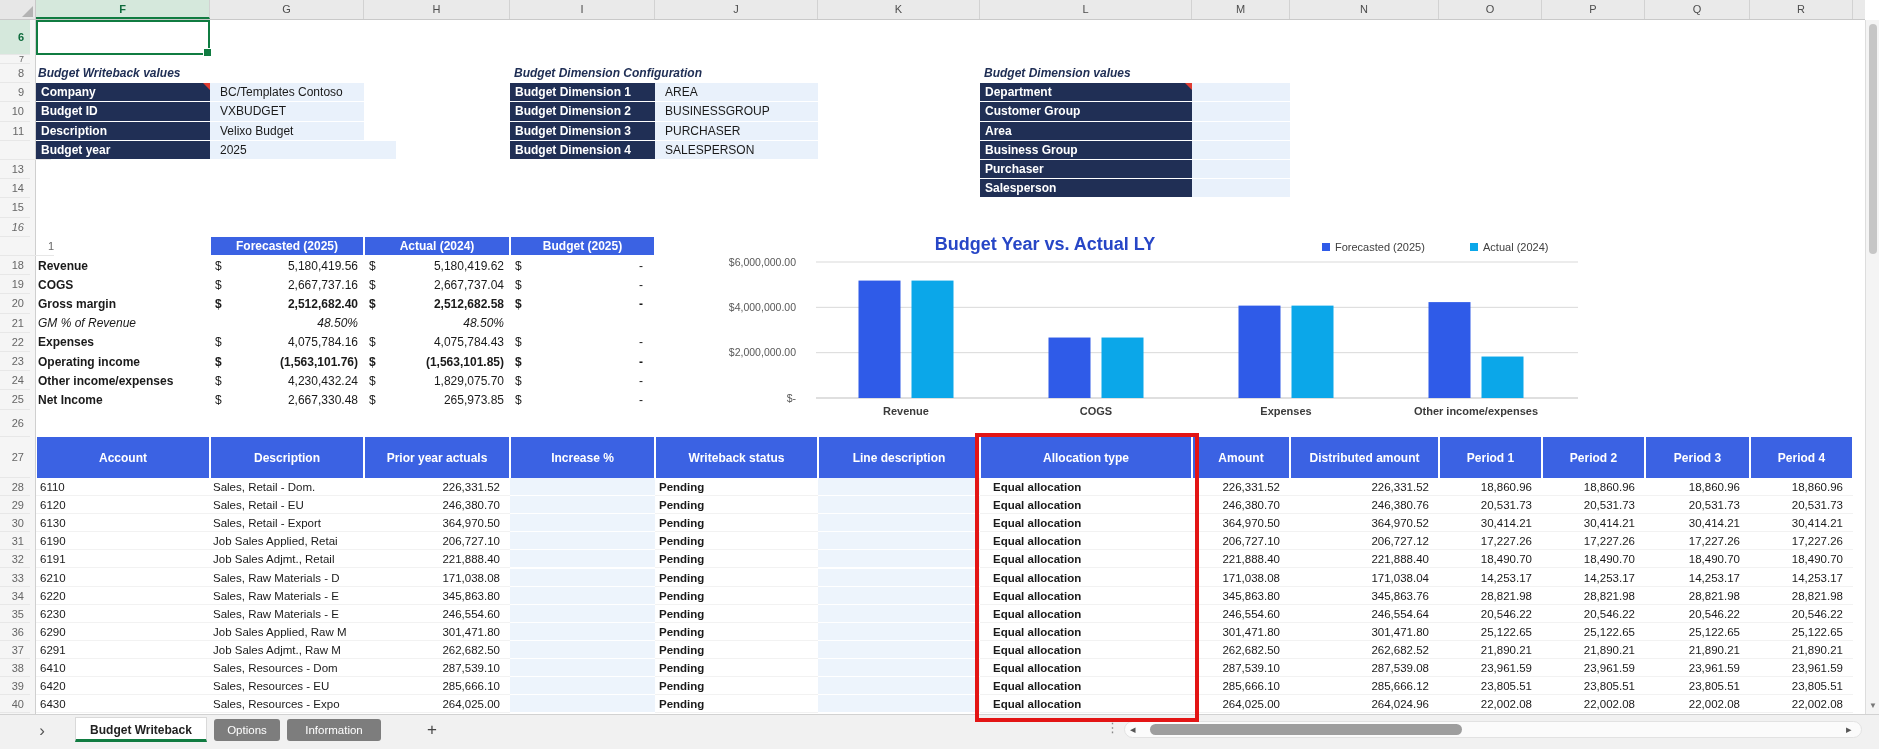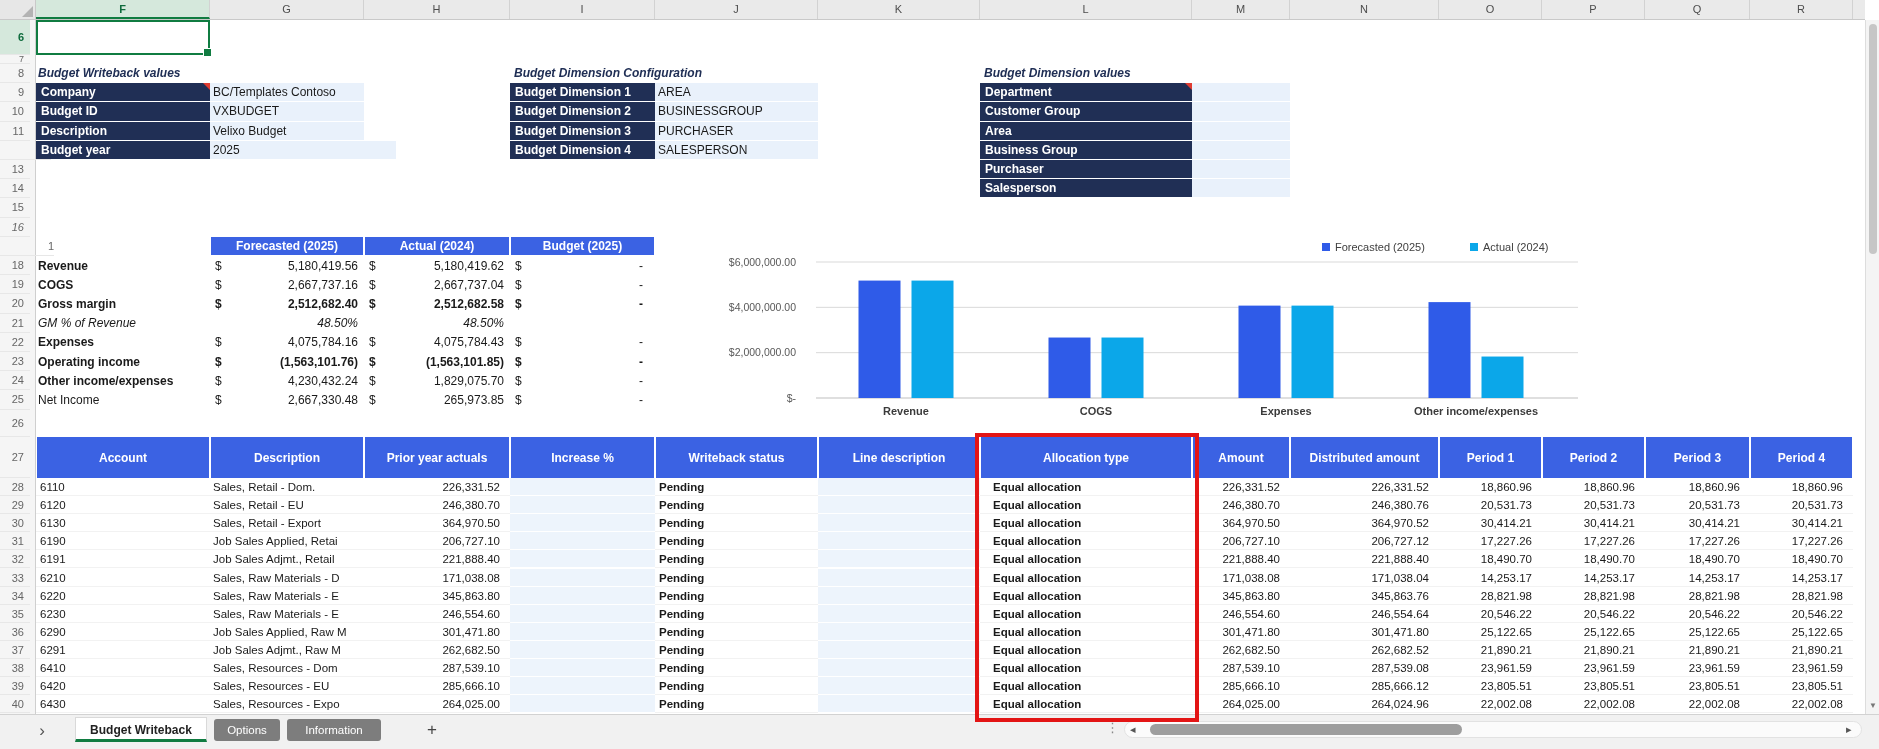--- a/index.html
+++ b/index.html
@@ -13,21 +13,21 @@
   .colhdr.sel{background:#D5E8DC;border-bottom:2px solid var(--green);color:#0E6B3C;font-weight:bold;}
   #gutter{position:absolute;left:0;top:20px;width:36px;height:694px;background:#F5F5F5;border-right:1px solid #CFCFCF;box-sizing:border-box;}
   .rowhdr{position:absolute;left:0;width:30px;text-align:right;padding-right:6px;font-size:11px;color:#666;border-bottom:1px solid #E7E7E7;box-sizing:border-box;overflow:hidden;}
   .rowhdr.sel{background:#D5E8DC;color:#0E6B3C;font-weight:bold;}
   
   #title-cell{position:absolute;left:40px;top:20px;height:35px;line-height:35px;font-size:21px;color:var(--titletext);white-space:nowrap;z-index:5;}
   #sel{position:absolute;left:36px;top:20px;width:174px;height:35px;border:2px solid var(--green);box-sizing:border-box;z-index:6;pointer-events:none;}
   #sel-handle{position:absolute;right:-4px;bottom:-4px;width:7px;height:7px;background:var(--green);border:1px solid #fff;}
   .sec-title{position:absolute;height:19px;line-height:19px;font-size:12px;font-weight:bold;font-style:italic;color:var(--navy);white-space:nowrap;z-index:2;}
   .navy-cell{position:absolute;background:var(--navy);color:#fff;font-weight:bold;font-size:12px;display:flex;align-items:center;padding-left:5px;box-sizing:border-box;overflow:hidden;white-space:nowrap;}
-  .lb-cell{position:absolute;background:var(--lightblue);font-size:12px;display:flex;align-items:center;padding-left:3px;box-sizing:border-box;overflow:hidden;white-space:nowrap;}
+  .lb-cell{position:absolute;background:var(--lightblue);font-size:12px;display:flex;align-items:center;padding-left:10px;box-sizing:border-box;overflow:hidden;white-space:nowrap;}
   .note-tri{position:absolute;top:0;right:0;width:0;height:0;border-left:7px solid transparent;border-top:7px solid #E03C31;}
   .blue-hdr{position:absolute;background:var(--hdrblue);color:#fff;font-weight:bold;font-size:12px;display:flex;align-items:center;justify-content:center;text-align:center;box-sizing:border-box;overflow:hidden;}
   .pnl-label{position:absolute;font-size:12px;display:flex;align-items:center;white-space:nowrap;overflow:hidden;}
   .pnl-cur{position:absolute;font-size:12px;display:flex;align-items:center;justify-content:space-between;padding:0 6px 0 5px;box-sizing:border-box;}
   .pnl-plain{position:absolute;font-size:12px;display:flex;align-items:center;justify-content:flex-end;padding-right:6px;box-sizing:border-box;}
   .cellnum{position:absolute;font-size:11.5px;display:flex;align-items:center;white-space:nowrap;overflow:hidden;box-sizing:border-box;}
   .r{justify-content:flex-end;padding-right:5px;}
   .tintcell{position:absolute;background:var(--tint);border-bottom:1px solid #fff;box-sizing:border-box;}
   .rowline{position:absolute;border-bottom:1px solid #F2F2F2;box-sizing:border-box;}
   
@@ -221,21 +221,21 @@
         <span>4,230,432.24</span>
       </div>
       <div class="pnl-cur" style="left: 364px; top: 371.2px; width: 146px; height: 19.2px; font-weight: normal; padding-right: 6px;">
         <span>$</span>
         <span>1,829,075.70</span>
       </div>
       <div class="pnl-cur" style="left: 510px; top: 371.2px; width: 145px; height: 19.2px; font-weight: normal; padding-right: 12px;">
         <span>$</span>
         <span>-</span>
       </div>
-      <div class="pnl-label" style="left: 38px; top: 390.4px; width: 170px; height: 19.2px; font-weight: normal; font-style: normal;">Net Income</div>
+      <div class="pnl-label" style="left: 38px; top: 390.4px; width: 170px; height: 19.2px; font-weight: bold; font-style: normal;">Net Income</div>
       <div class="pnl-cur" style="left: 210px; top: 390.4px; width: 154px; height: 19.2px; font-weight: normal; padding-right: 6px;">
         <span>$</span>
         <span>2,667,330.48</span>
       </div>
       <div class="pnl-cur" style="left: 364px; top: 390.4px; width: 146px; height: 19.2px; font-weight: normal; padding-right: 6px;">
         <span>$</span>
         <span>265,973.85</span>
       </div>
       <div class="pnl-cur" style="left: 510px; top: 390.4px; width: 145px; height: 19.2px; font-weight: normal; padding-right: 12px;">
         <span>$</span>
@@ -440,20 +440,21 @@
 
   <div id="sel">
     <div id="sel-handle"></div>
   </div>
 
   <div class="sec-title" id="st1" style="left:38px;top:64px;">Budget Writeback values</div>
   <div class="sec-title" id="st2" style="left:514px;top:64px;">Budget Dimension Configuration</div>
   <div class="sec-title" id="st3" style="left:984px;top:64px;">Budget Dimension values</div>
 
   <div id="chart">
+    <div id="chart-title">Budget Year vs. Actual LY</div>
     <div id="legend">
         <div class="legend-item" style="left: 732px;">
           <span class="legend-swatch" style="background: rgb(47, 91, 232);"></span>
           <span>Forecasted (2025)</span>
         </div>
         <div class="legend-item" style="left: 880px;">
           <span class="legend-swatch" style="background: rgb(11, 167, 233);"></span>
           <span>Actual (2024)</span>
         </div>
       </div>

